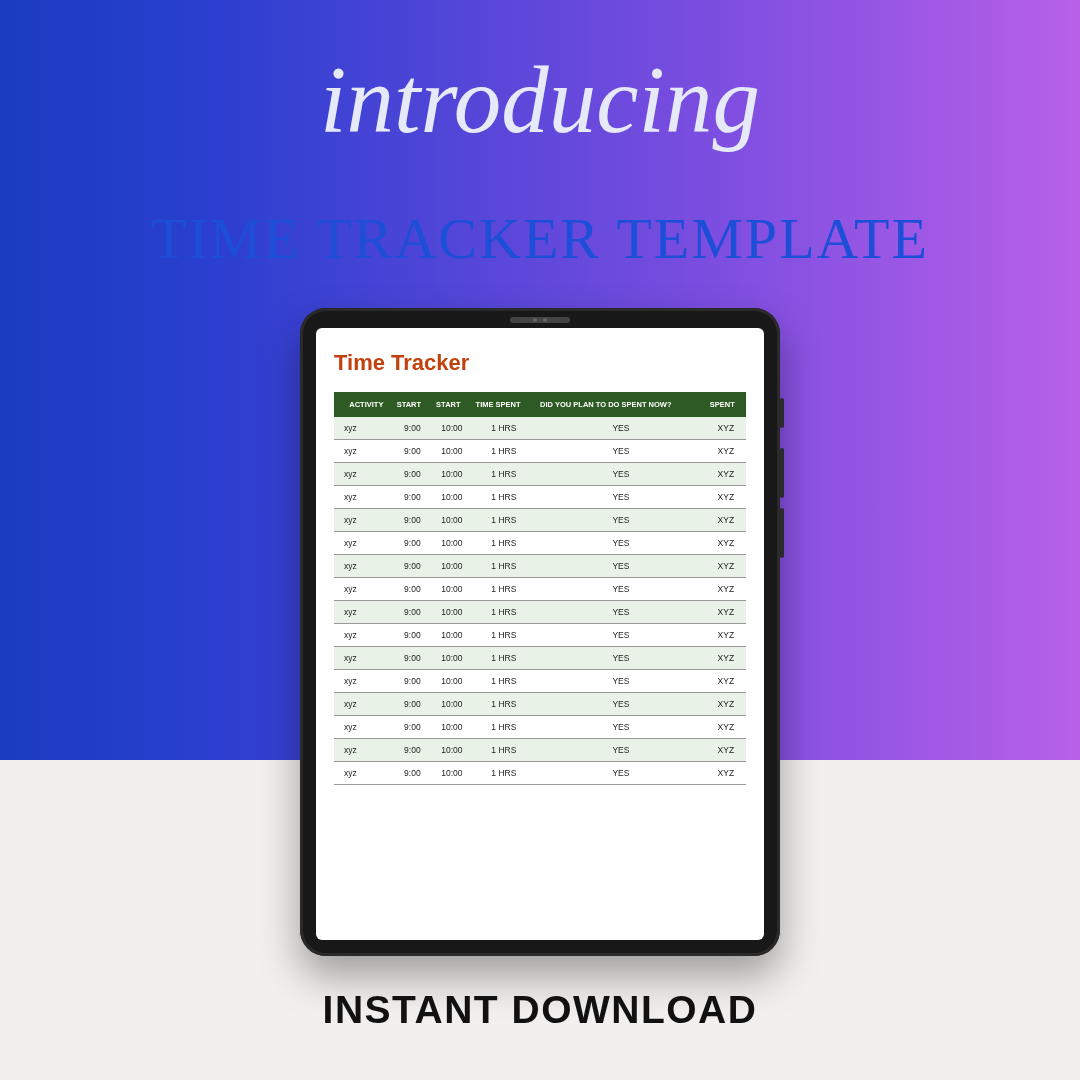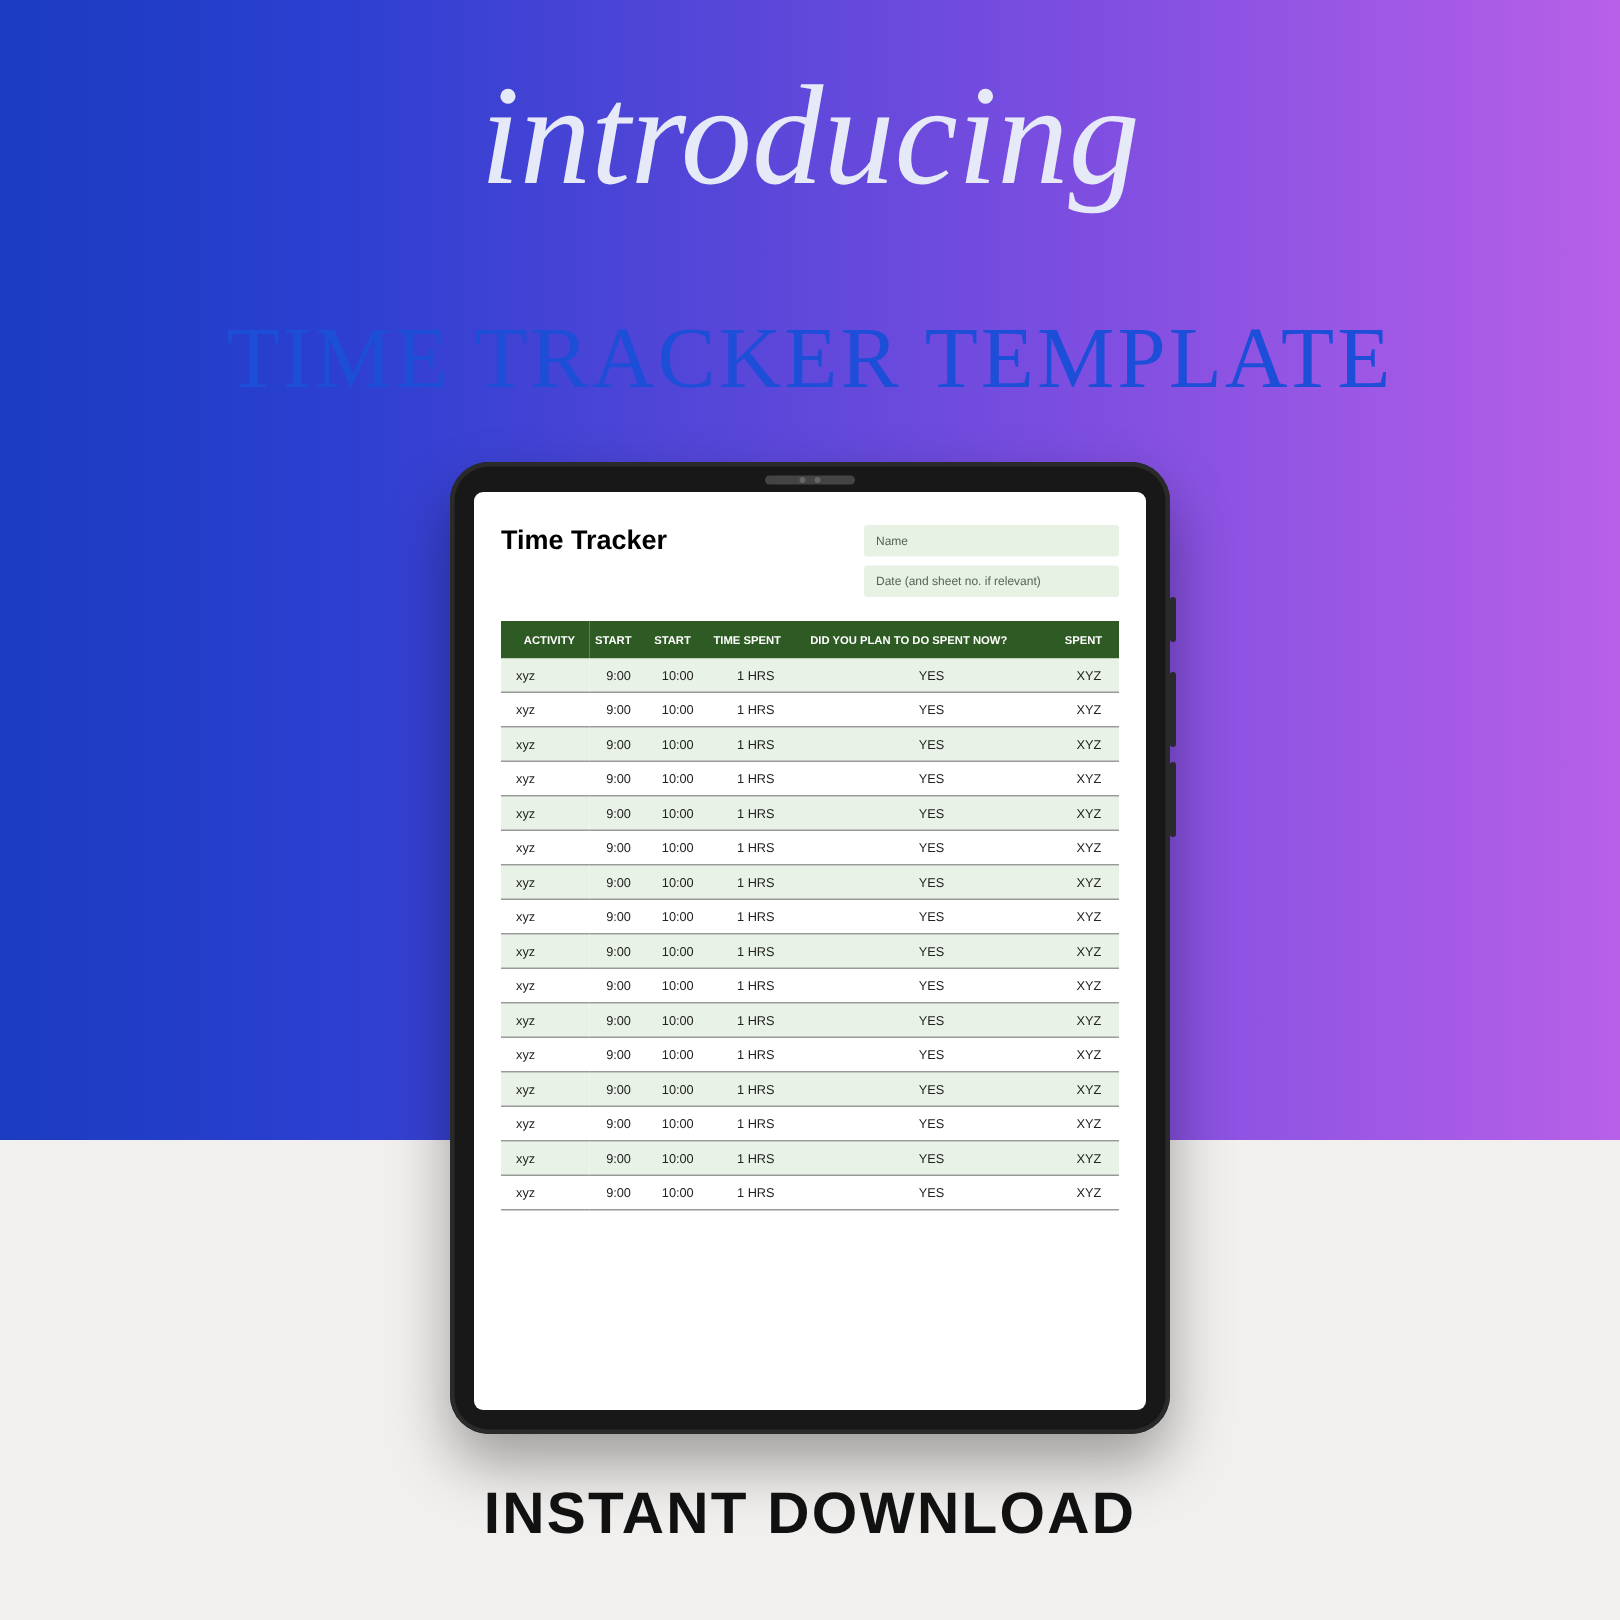--- a/index.html
+++ b/index.html
@@ -16,21 +16,21 @@
     height: 760px;
     background: linear-gradient(to right, #1a3cc0 0%, #2b3fd0 20%, #7a4de0 65%, #b860e8 100%);
   }
   .bg-bottom {
     position: absolute;
     top: 760px; left: 0; right: 0; bottom: 0;
     background: #f2f0ee;
   }
   .script {
     position: absolute;
-    top: 35px;
+    top: 45px;
     width: 100%;
     text-align: center;
     font-size: 95px;
     color: #e6e9f7;
     font-family: "Brush Script MT", "Segoe Script", cursive;
     font-style: italic;
     font-weight: 400;
   }
   .headline {
     position: absolute;
@@ -83,23 +83,23 @@
     padding: 22px 18px 14px 18px;
     overflow: hidden;
   }
   .doc-head {
     display: flex;
     justify-content: space-between;
     align-items: flex-start;
     margin-bottom: 16px;
   }
   .doc-title {
-    font-size: 18px;
+    font-size: 22px;
     font-weight: 700;
-    color: #000000;
+    color: #c2410c;
     text-align: center;
   }
   .doc-fields {
     display: flex;
     flex-direction: column;
     gap: 6px;
     width: 170px;
   }
   .doc-field {
     background: #e7f1e4;
@@ -155,24 +155,20 @@
 
 <div class="tablet">
   <div class="camera"></div>
   <div class="side-btn sb1"></div>
   <div class="side-btn sb2"></div>
   <div class="side-btn sb3"></div>
 
   <div class="screen">
     <div class="doc-head">
       <div class="doc-title">Time Tracker</div>
-      <div class="doc-fields">
-        <div class="doc-field">Name</div>
-        <div class="doc-field">Date (and sheet no. if relevant)</div>
-      </div>
     </div>
 
     <table>
       <thead>
         <tr>
           <th>ACTIVITY</th>
           <th>START</th>
           <th>START</th>
           <th>TIME SPENT</th>
           <th>DID YOU PLAN TO DO SPENT NOW?</th>

